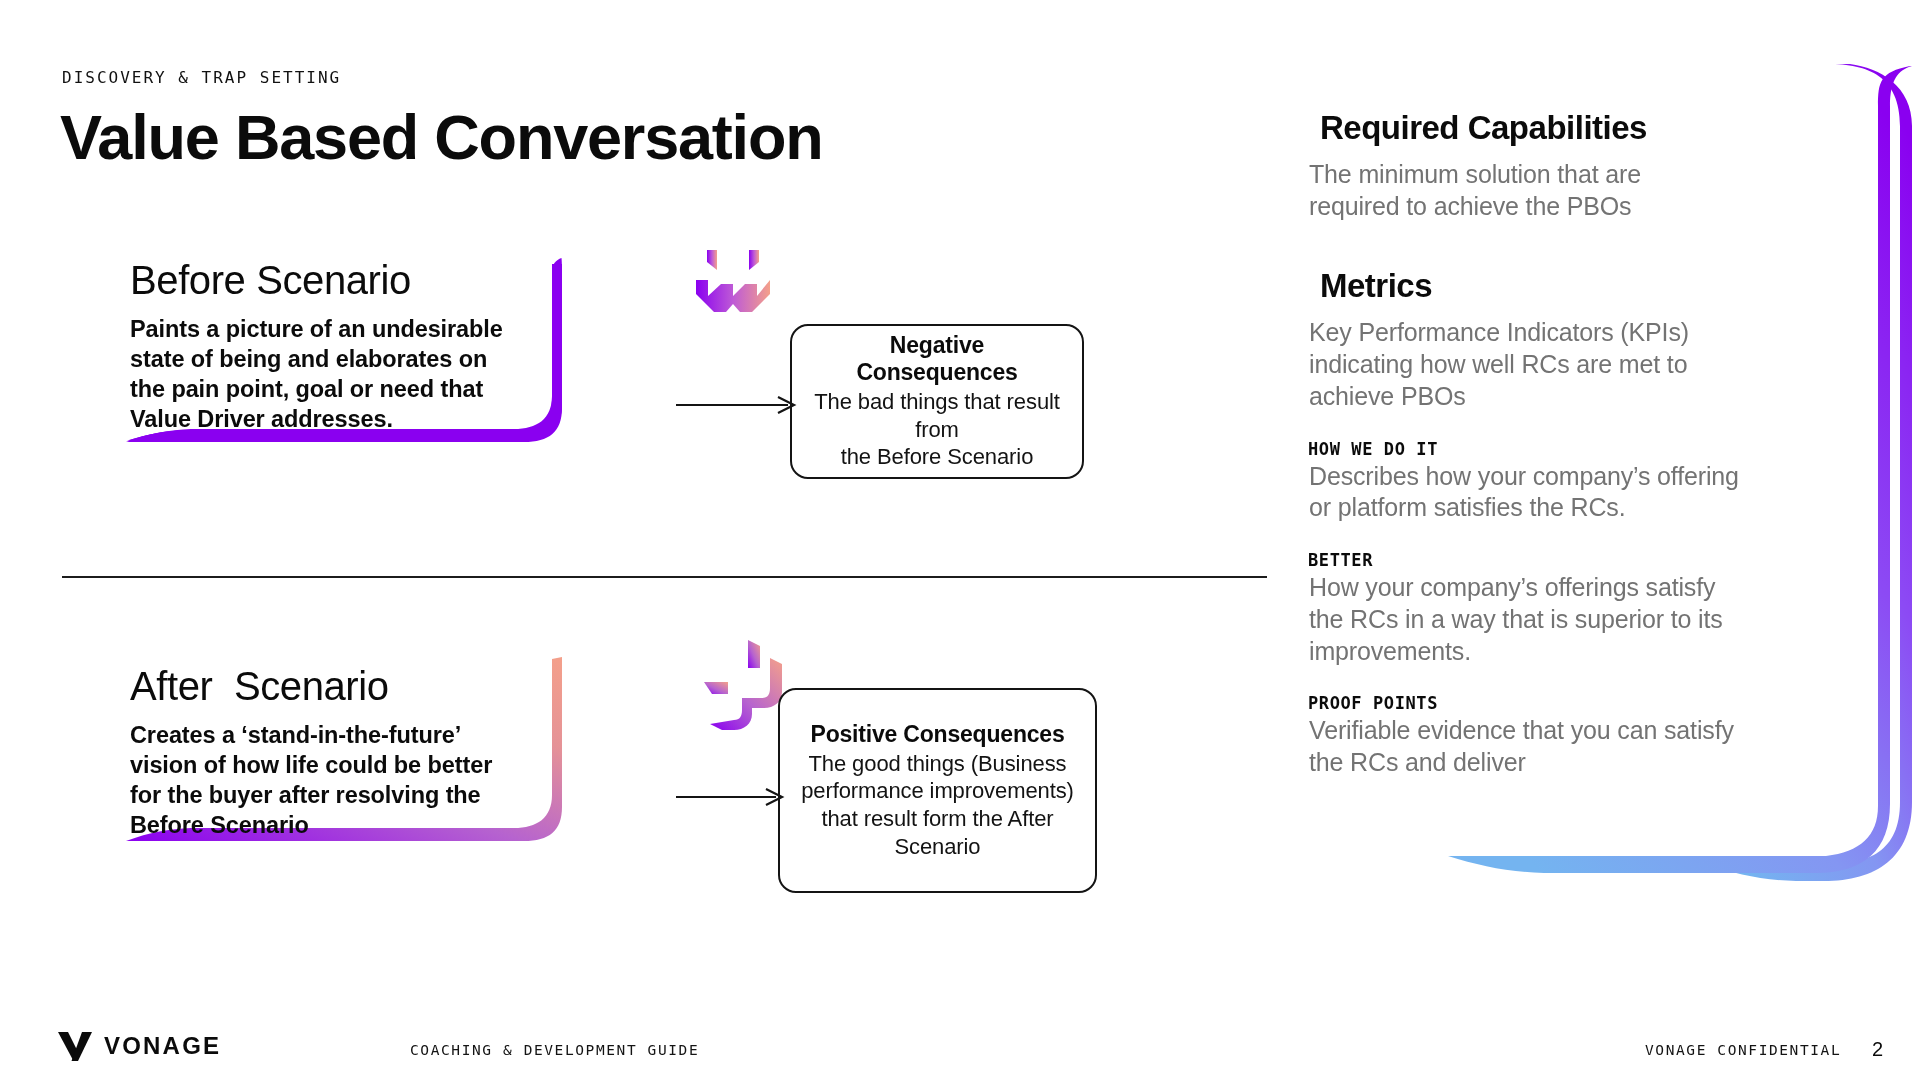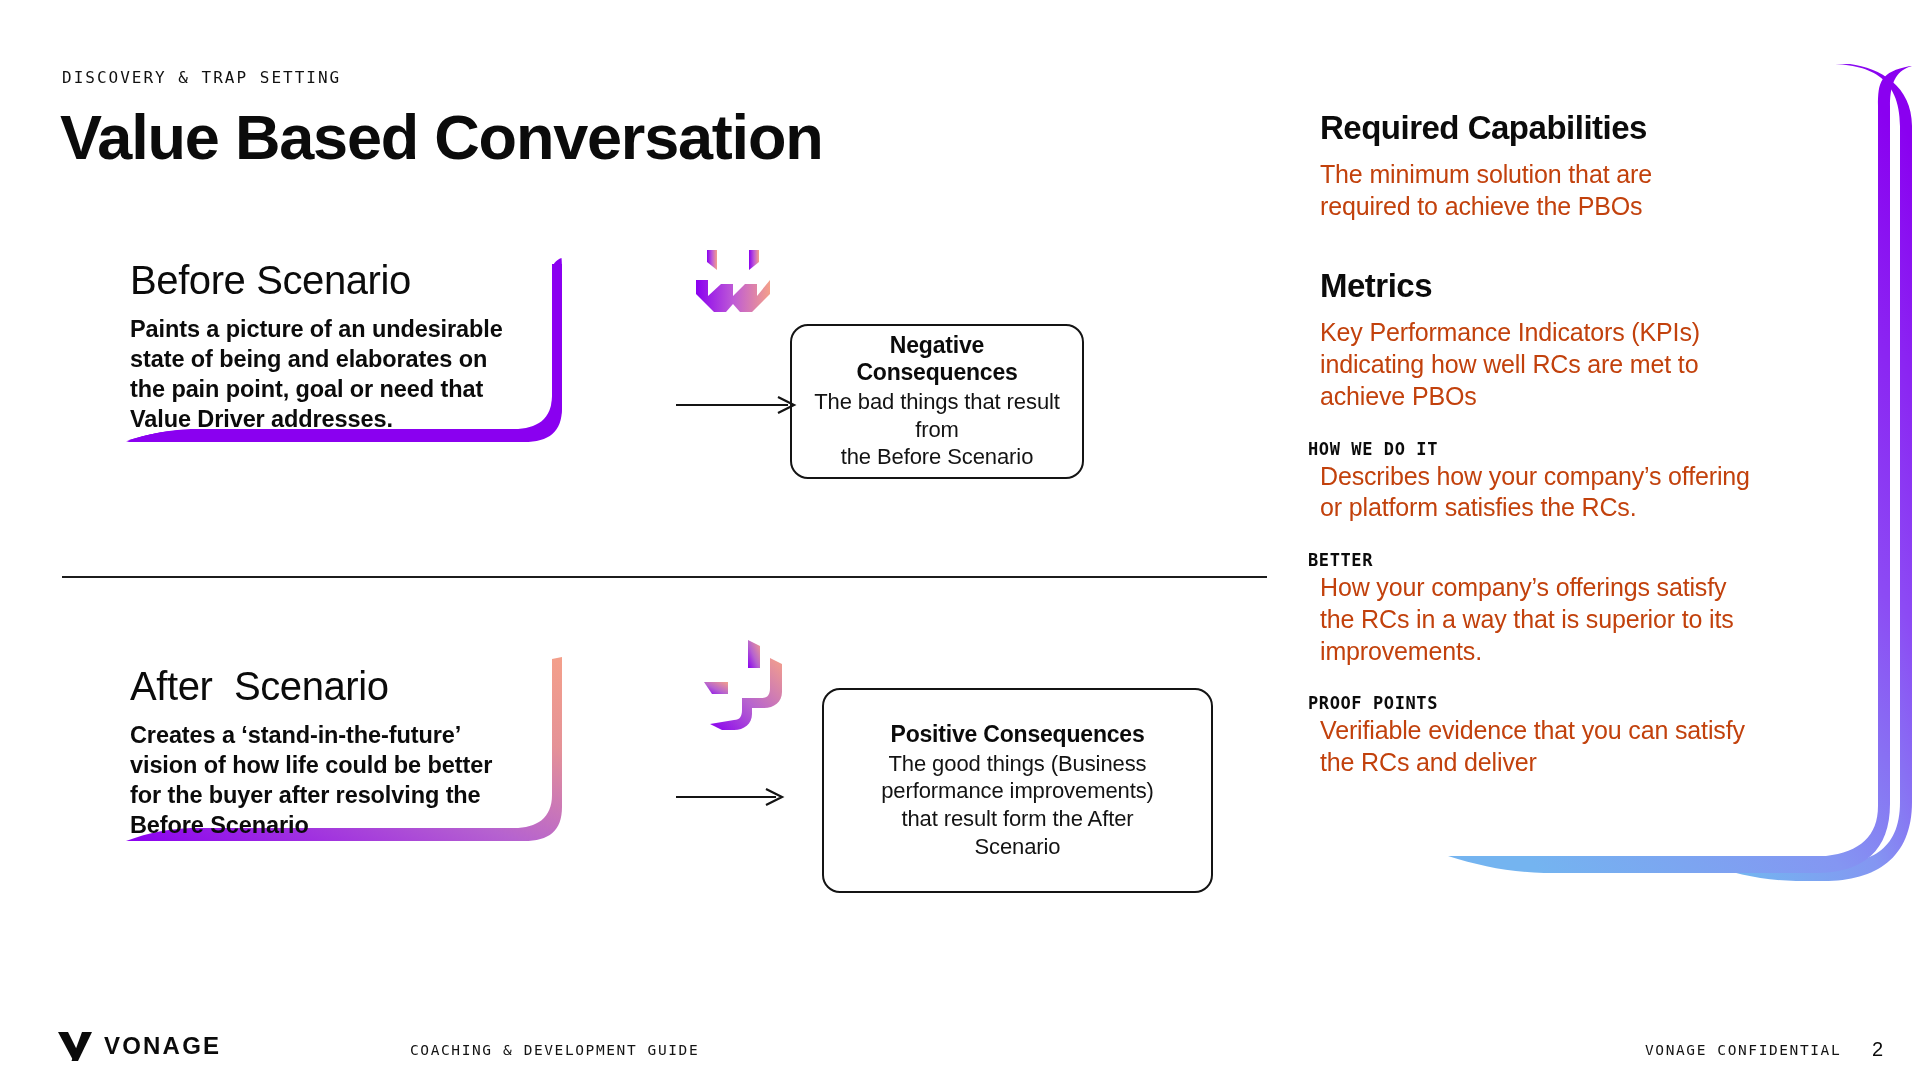--- a/index.html
+++ b/index.html
@@ -34,39 +34,39 @@
     border-top:2px solid #1c1c1c;}
 
   
   .cbox{position:absolute;border:2.2px solid #141414;border-radius:18px;
     box-sizing:border-box;text-align:center;
     display:flex;flex-direction:column;justify-content:center;align-items:center;}
   .cbox .ct{font-size:23px;font-weight:700;color:#0b0b0b;margin-bottom:2px;letter-spacing:-0.2px;}
   .cbox .cb{font-size:22px;font-weight:400;color:#131313;line-height:1.26;
     white-space:pre-line;letter-spacing:-0.1px;}
   #box-negative{left:790px;top:324px;width:294px;height:155px;padding:6px 22px;}
-  #box-positive{left:822px;top:688px;width:391px;height:205px;padding:6px 20px;}
+  #box-positive{left:778px;top:688px;width:319px;height:205px;padding:6px 20px;}
 
   
   .arrow{position:absolute;height:24px;}
   #arrow-before{left:676px;top:393px;width:122px;}
   #arrow-after{left:676px;top:785px;width:110px;}
 
   
   #mark-sad{position:absolute;left:690px;top:248px;width:86px;height:72px;}
   #mark-wink{position:absolute;left:700px;top:640px;width:82px;height:100px;}
 
   
   .right{position:absolute;left:1308px;top:98px;width:470px;}
   .rgroup{margin-bottom:0;}
   .rh{font-size:33px;font-weight:700;letter-spacing:-0.5px;color:#0b0b0b;line-height:1.12;margin:12px;}
   .rmono{font-family:"DejaVu Sans Mono","Liberation Mono",monospace;
     font-size:17px;font-weight:700;letter-spacing:0.6px;color:#0b0b0b;margin:0;}
-  .rp{font-size:25px;font-weight:400;line-height:1.27;color:#c2410c;
-    white-space:pre-line;margin:2px 0 0 12px;letter-spacing:-0.15px;}
+  .rp{font-size:25px;font-weight:400;line-height:1.27;color:#737373;
+    white-space:pre-line;margin:2px 0 0 1px;letter-spacing:-0.15px;}
   .sp-lg{height:34px;}
   .sp-md{height:26px;}
 
   
   #rbracket{position:absolute;left:1320px;top:62px;width:592px;height:925px;}
   .footer-mark{position:absolute;left:58px;top:1031px;width:36px;height:30px;}
   .footer-word{position:absolute;left:104px;top:1032px;font-size:24px;
     font-weight:700;letter-spacing:2.2px;color:#0b0b0b;}
   .footer-mono{position:absolute;
     font-family:"DejaVu Sans Mono","Liberation Mono",monospace;

